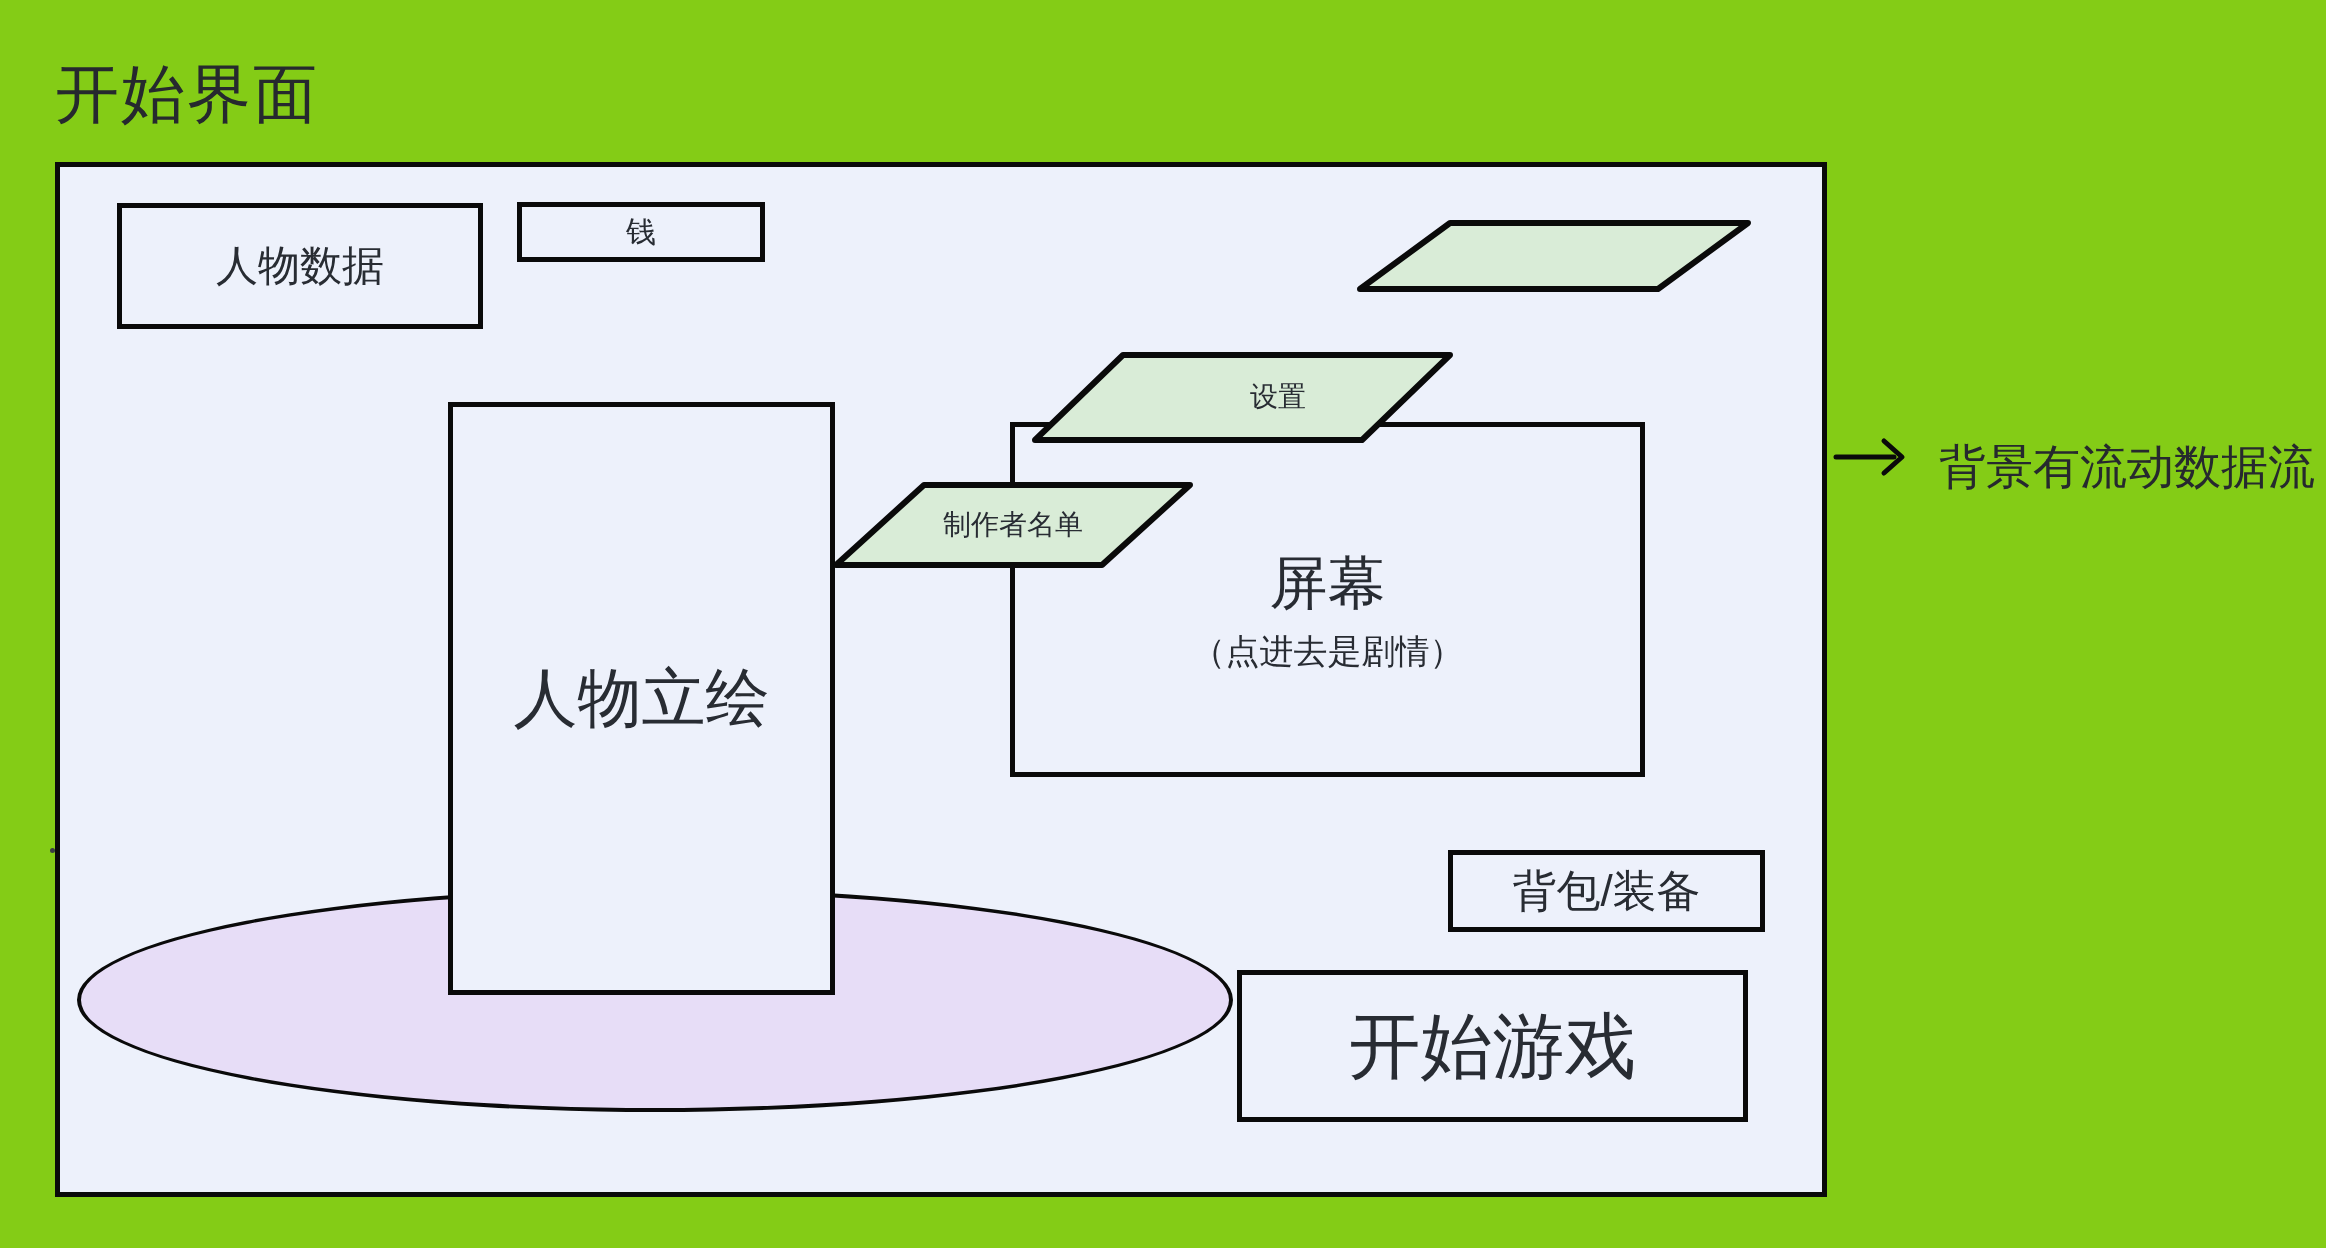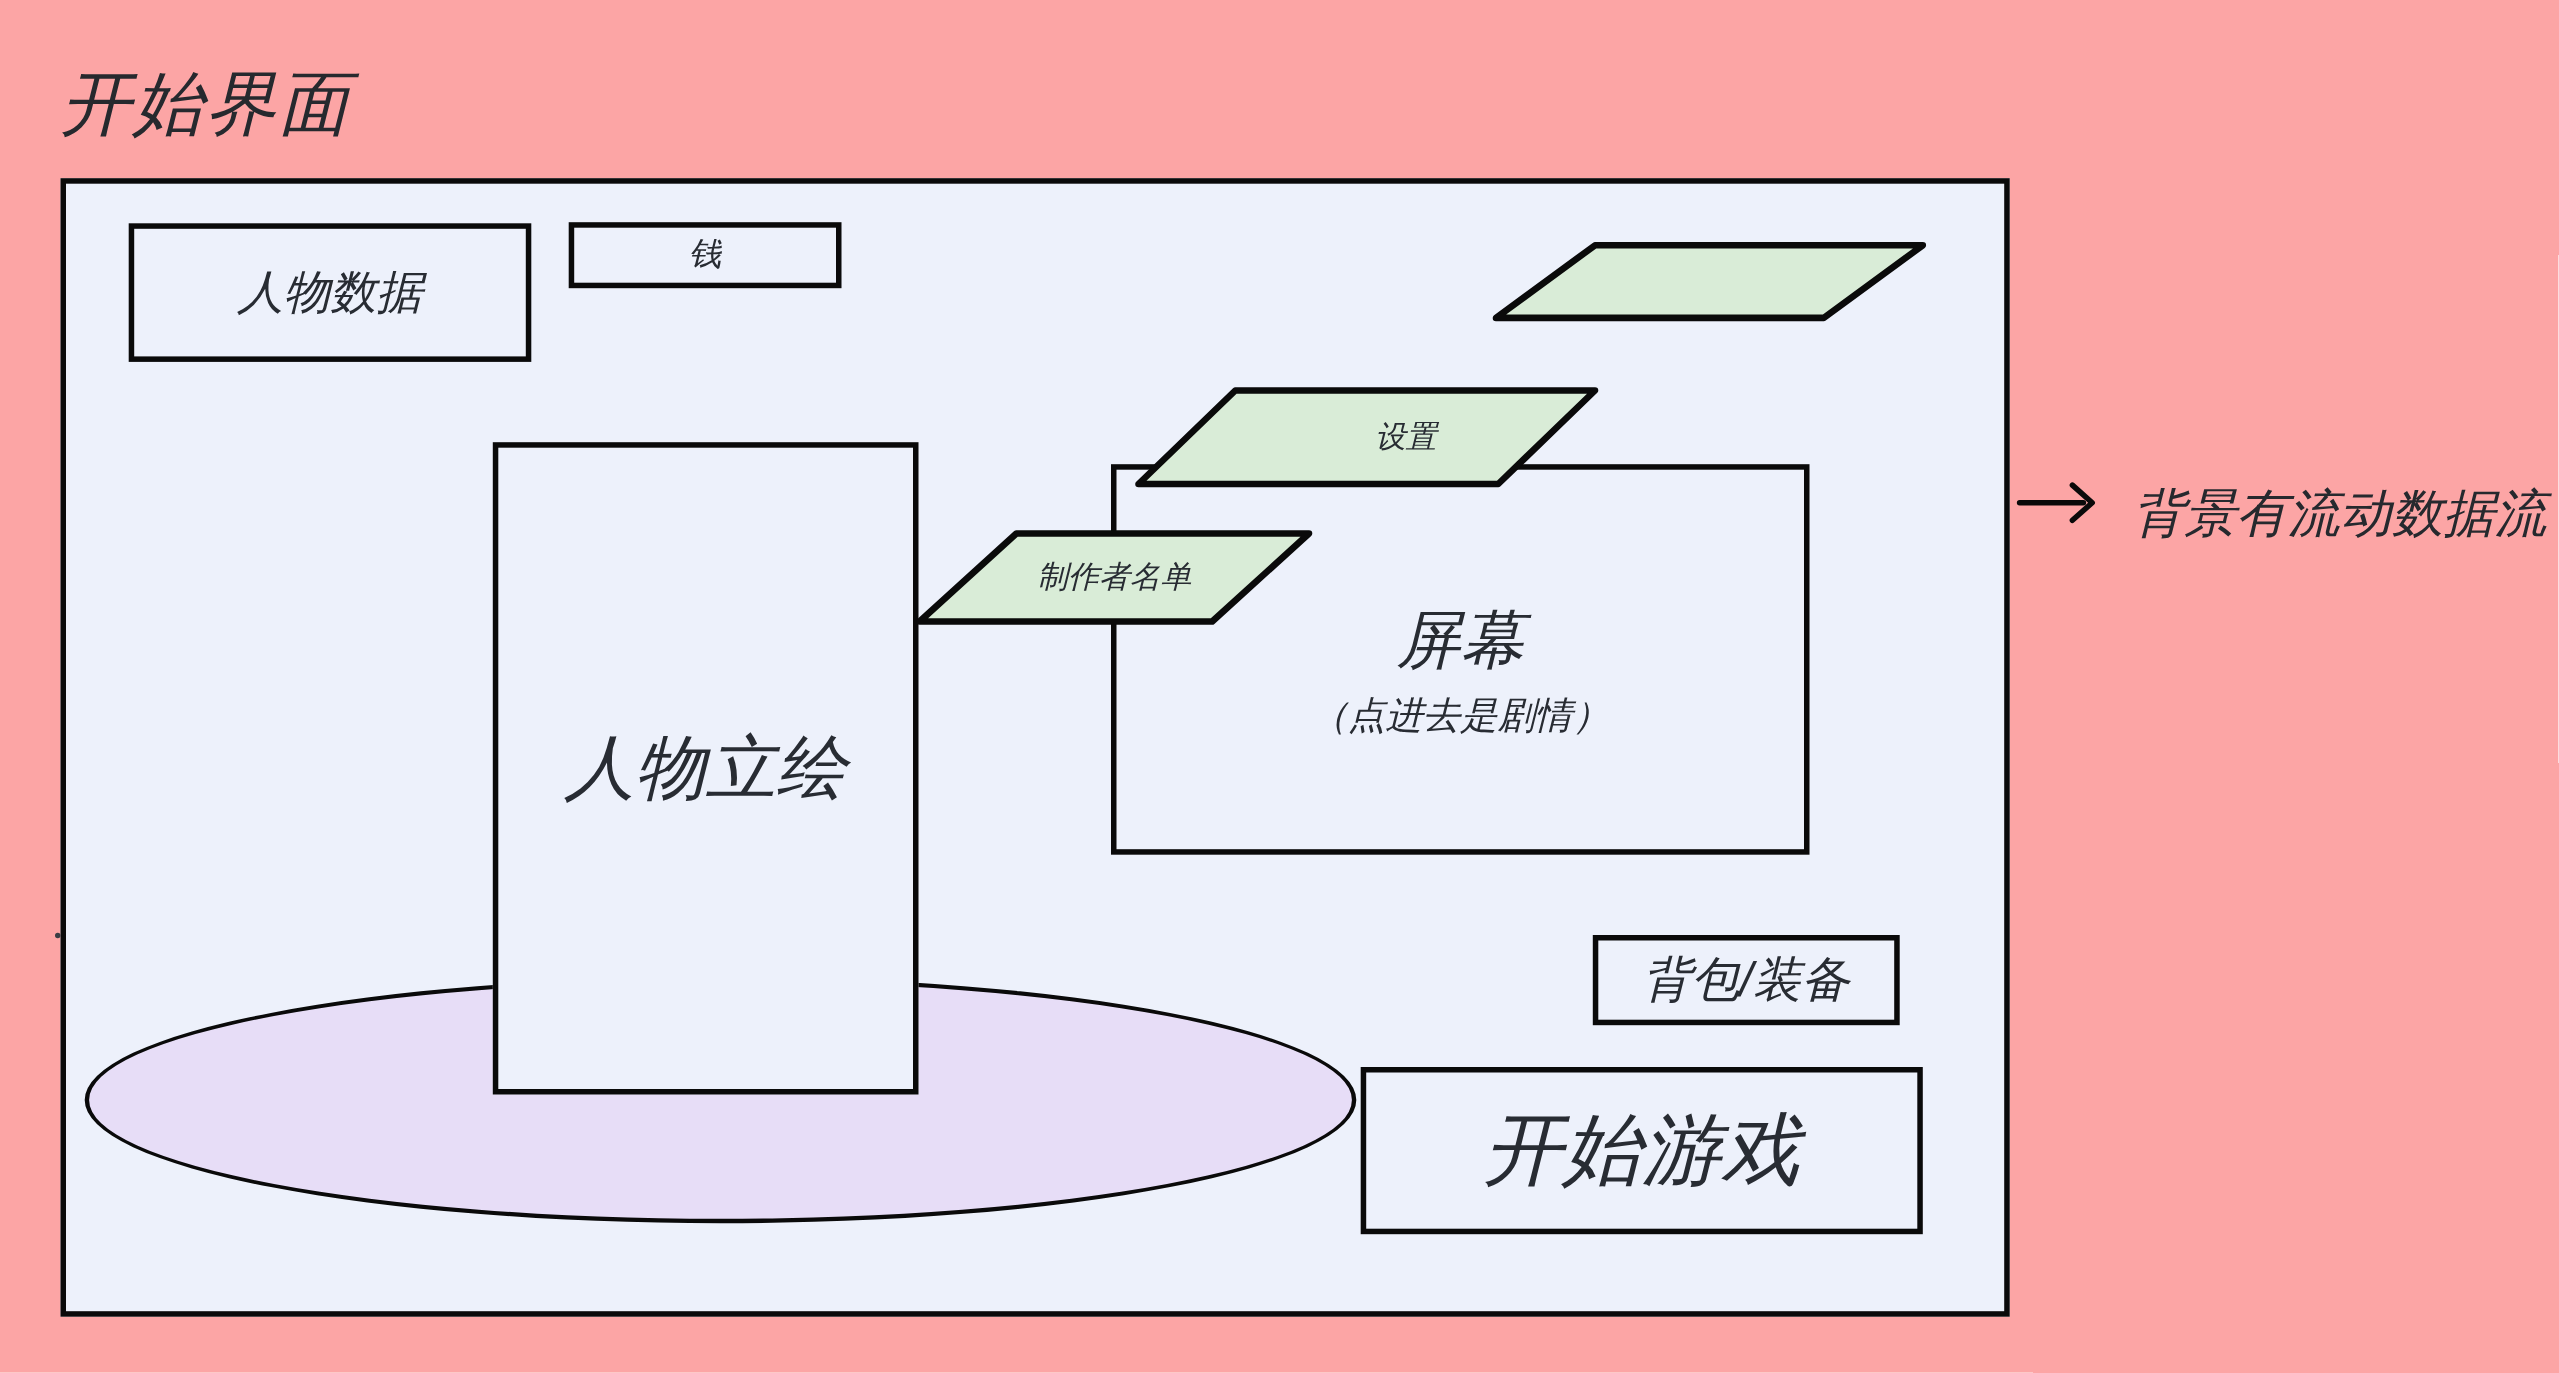--- a/index.html
+++ b/index.html
@@ -5,24 +5,23 @@
   html, body {
     margin: 0;
     padding: 0;
     background: #ffffff;
     font-family: "Liberation Sans", "DejaVu Sans", sans-serif;
   }
   .stage {
     position: relative;
     width: 2326px;
     height: 1248px;
-    background: #fca5a5;
+    background: #84cc16;
     overflow: hidden;
     color: #282c33;
-    font-style: italic;
   }
   .abs { position: absolute; }
 
   .page-title {
     left: 55px;
     top: 56px;
     font-size: 64px;
     font-weight: 500;
     line-height: 1.2;
     letter-spacing: 2px;
@@ -50,21 +49,21 @@
     line-height: 1.15;
   }
 
   .char-data   { left: 117px;  top: 203px; width: 366px; height: 126px; font-size: 42px; }
   .money       { left: 517px;  top: 202px; width: 248px; height: 60px;  font-size: 30px; }
   .portrait    { left: 448px;  top: 402px; width: 387px; height: 593px; font-size: 64px; }
   .screen      { left: 1010px; top: 422px; width: 635px; height: 355px;
                  flex-direction: column; gap: 16px; padding-top: 22px; }
   .screen-main { font-size: 58px; }
   .screen-sub  { font-size: 34px; }
-  .backpack    { left: 1448px; top: 850px; width: 279px; height: 82px;  font-size: 44px; }
+  .backpack    { left: 1448px; top: 850px; width: 317px; height: 82px;  font-size: 44px; }
   .start-game  { left: 1237px; top: 970px; width: 511px; height: 152px; font-size: 72px; }
 
   .ellipse {
     left: 77px;
     top: 888px;
     width: 1156px;
     height: 224px;
     background: #e7ddf7;
     border: 4px solid #0a0a0a;
     border-radius: 50%;

